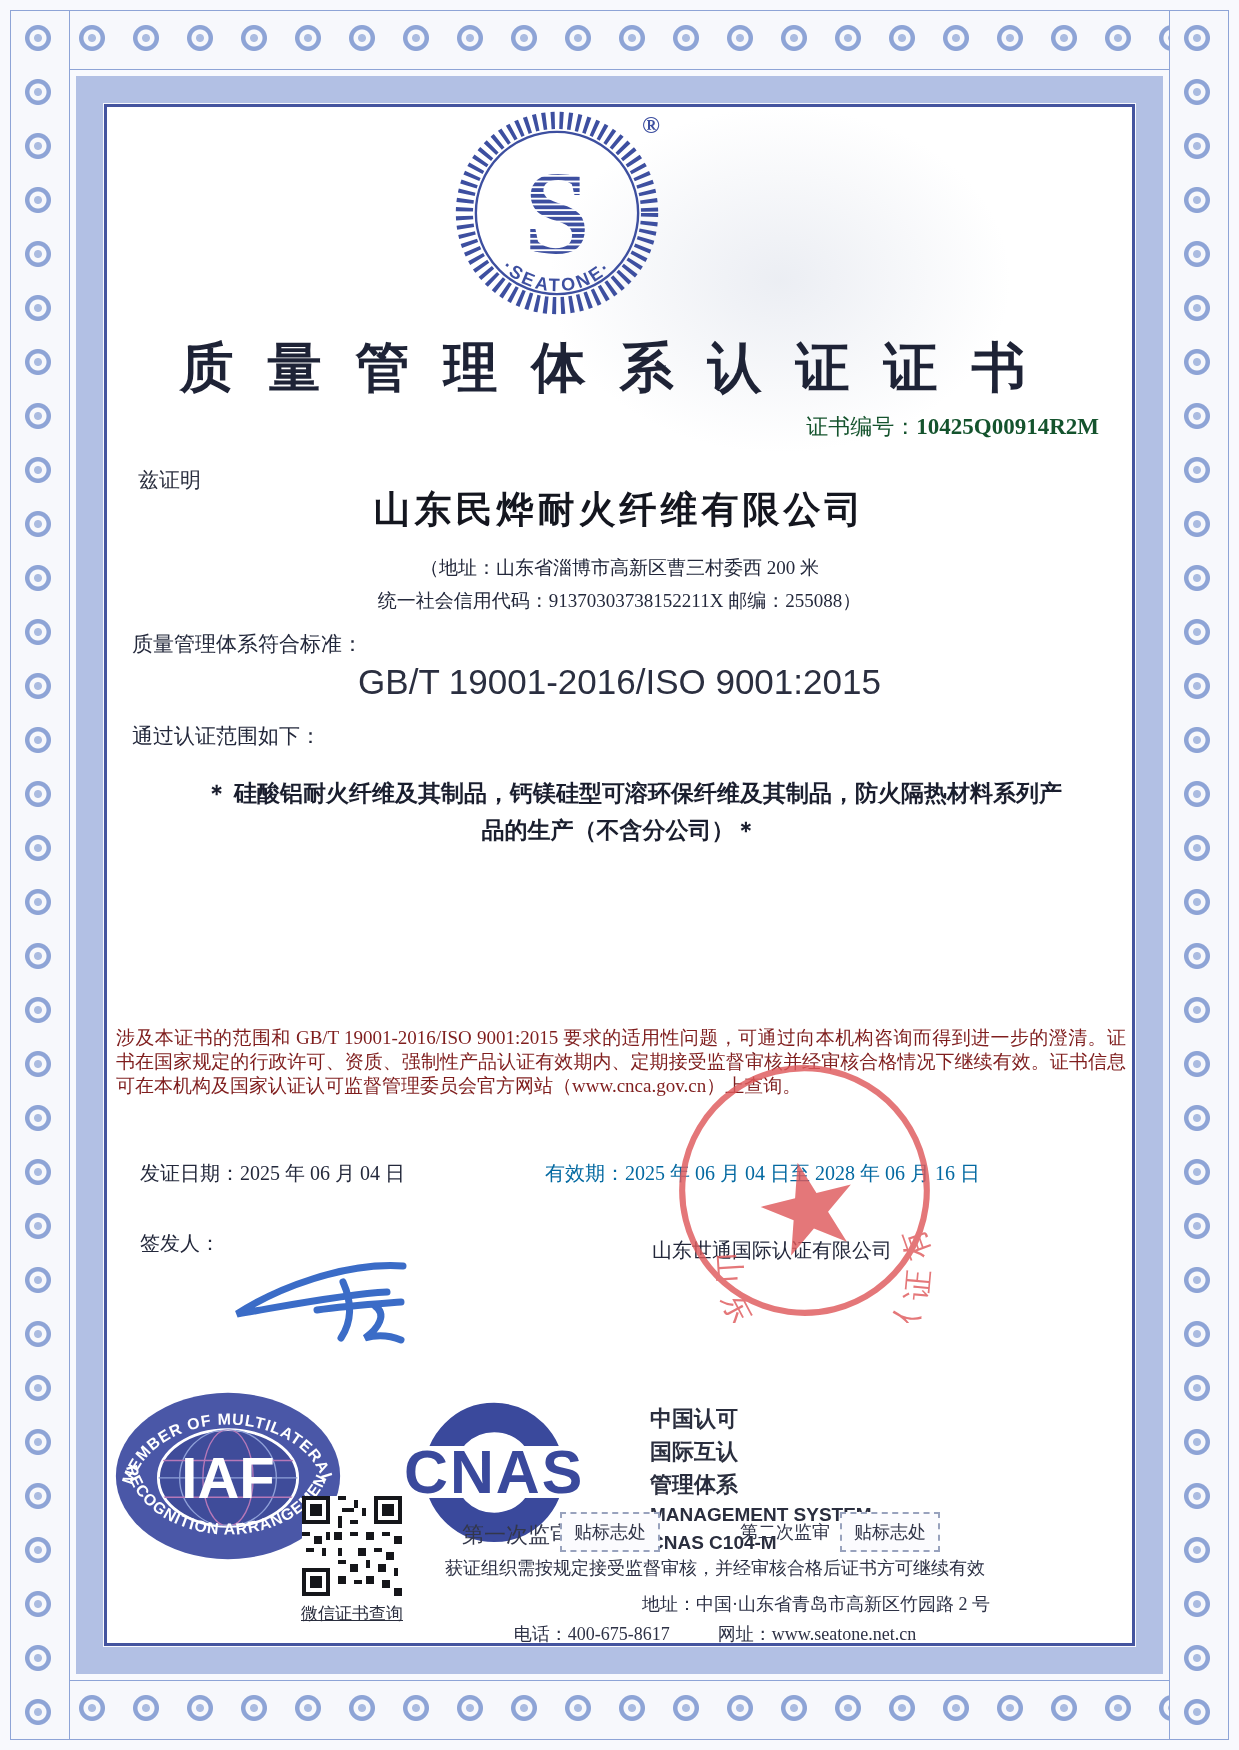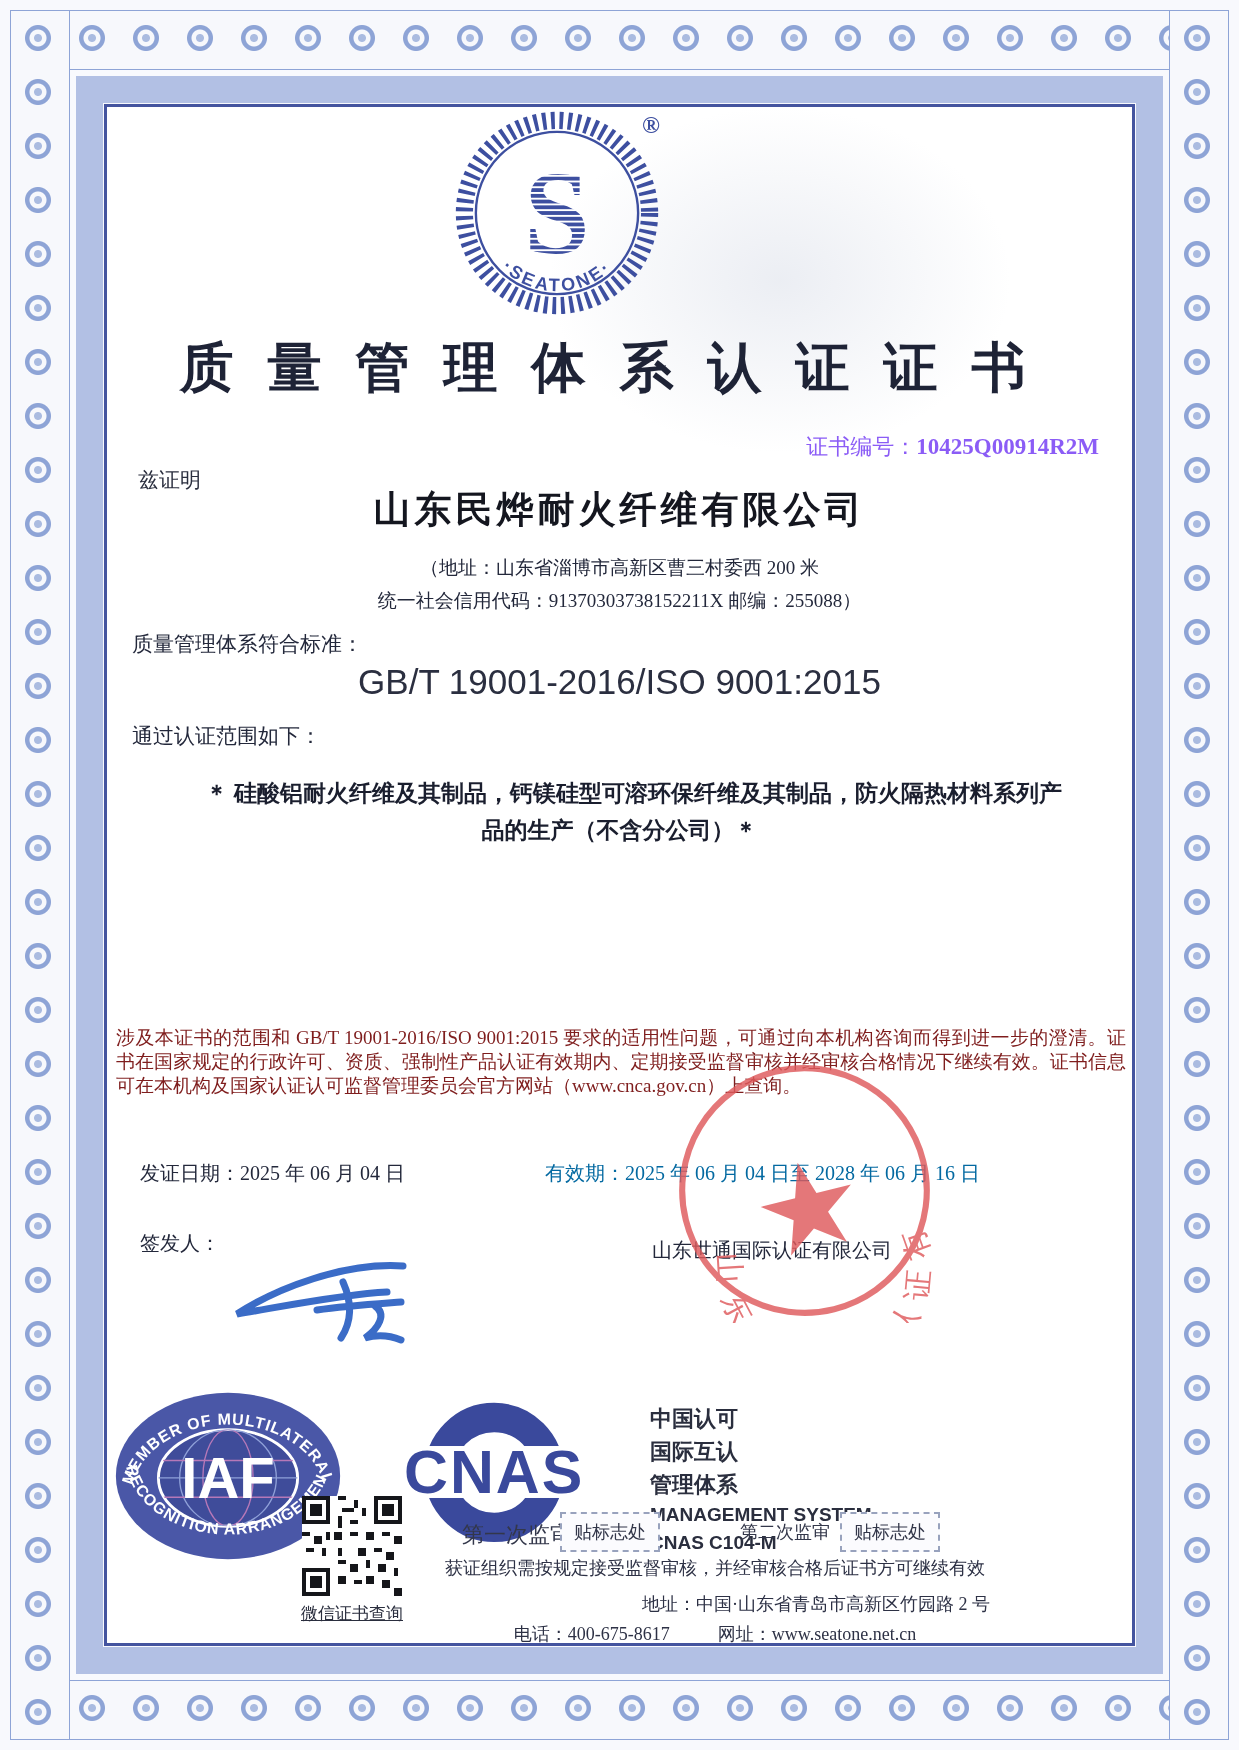--- a/index.html
+++ b/index.html
@@ -19,21 +19,21 @@
   .band{position:absolute;inset:76px;border:27px solid #b2c0e4;}
   .inner-frame{position:absolute;inset:104px;border:3px solid #44549f;background:#ffffff;}
   .watermark{left:540px;top:100px;width:480px;height:360px;border-radius:50%;
     background:radial-gradient(ellipse at center, rgba(190,198,216,0.30), rgba(190,198,216,0) 68%);}
   
   .seatone{left:452px;top:108px;width:210px;height:210px;}
   .registered{left:642px;top:112px;font-size:24px;color:#3d4fa0;font-weight:bold;}
   
   .title{left:0;right:0;top:332px;text-align:center;font-size:54px;letter-spacing:34px;
          color:#1e2336;font-weight:600;}
-  .certno{right:140px;top:432px;font-size:22px;color:#8b5cf6;margin-left:31px;}
+  .certno{right:140px;top:412px;font-size:22px;color:#14532d;margin-left:31px;}
   .certno .num{font-weight:bold;font-size:23px;}
   .hereby{left:138px;top:466px;font-size:21px;color:#2a2e3e;}
   .company{left:0;right:0;top:485px;text-align:center;font-size:37px;font-weight:bold;letter-spacing:4px;color:#14161f;}
   .addr1{left:0;right:0;top:555px;text-align:center;font-size:19px;color:#23283b;}
   .addr2{left:0;right:0;top:588px;text-align:center;font-size:19px;color:#23283b;}
   .std-label{left:132px;top:630px;font-size:21px;color:#23283b;}
   .standard{left:0;right:0;top:662px;text-align:center;font-size:35px;color:#2b2f40;
             font-family:"Liberation Sans","DejaVu Sans",sans-serif;}
   .scope-label{left:132px;top:722px;font-size:21px;color:#23283b;}
   .scope1{left:0;right:0;top:778px;text-align:center;font-size:23px;font-weight:bold;color:#1a1e2e;padding-left:28px;}

